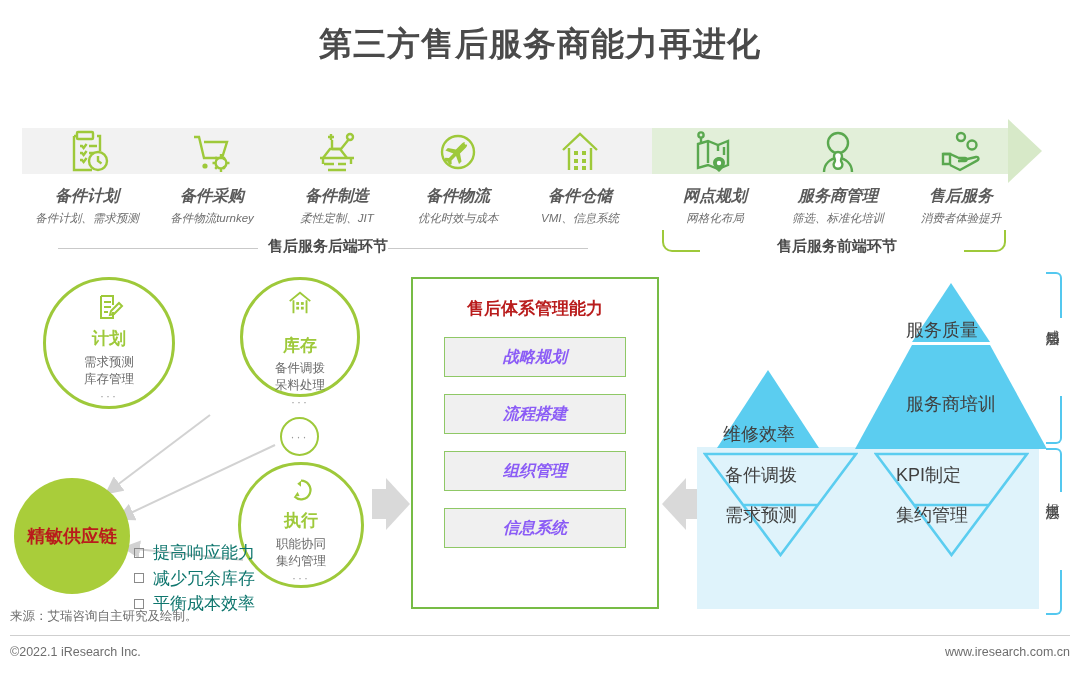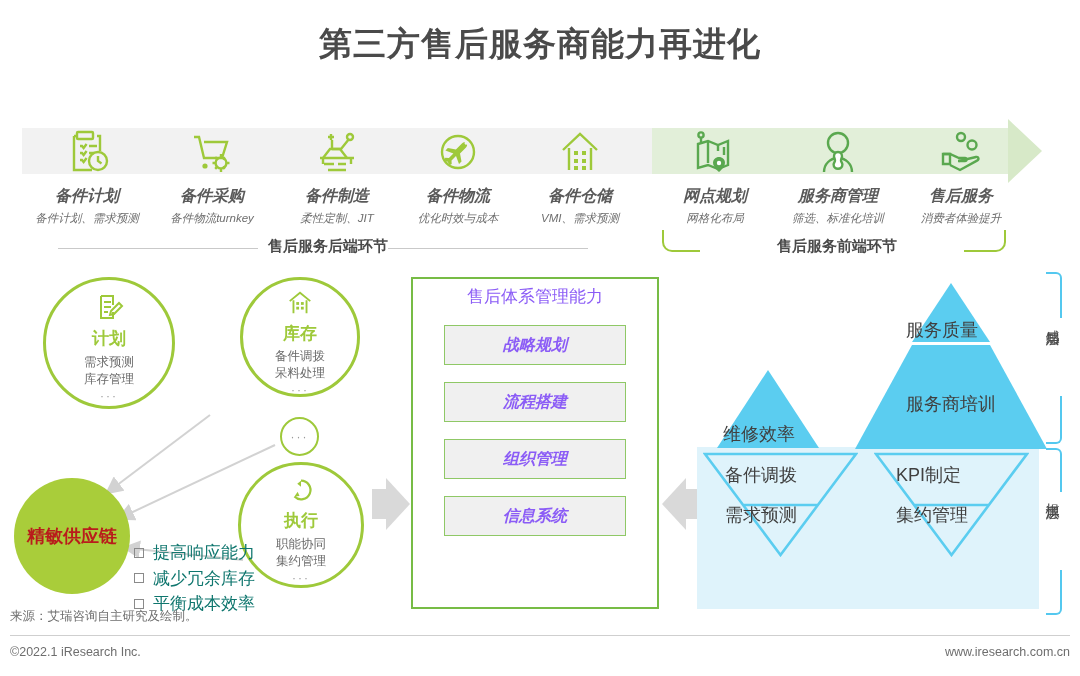--- a/index.html
+++ b/index.html
@@ -43,21 +43,21 @@
   .circ .cdots{font-size:12px;color:#9a9a9a;letter-spacing:2px;line-height:1;}
   .circ-fill{position:absolute;border-radius:50%;background:#a9cd3a;display:flex;
      align-items:center;justify-content:center;color:#b91c1c;font-size:18px;font-weight:bold;}
   .bullets{position:absolute;font-size:17px;color:#0f766e;line-height:1.5;}
   .bullets .bl{display:flex;align-items:center;gap:9px;}
   .bullets .bsq{width:8px;height:8px;border:1.6px solid #8a8a8a;display:inline-block;}
 
   
   .cbox{position:absolute;left:411px;top:277px;width:248px;height:332px;
     border:2px solid #77bc45;background:#fff;box-sizing:border-box;}
-  .cbox h3{margin:0;padding-top:6px;text-align:center;font-size:17px;font-weight:normal;color:#8b5cf6;}
+  .cbox h3{margin:0;padding-top:18px;text-align:center;font-size:17px;font-weight:bold;color:#b91c1c;}
   .citem{margin:0 31px;margin-top:17px;height:40px;background:#f0f0f0;border:1.5px solid #8fc866;
     display:flex;align-items:center;justify-content:center;font-size:16px;font-style:italic;
     font-weight:bold;color:#8b5cf6;box-sizing:border-box;}
 
   .garrow{position:absolute;width:0;height:0;
     border-top:26px solid transparent;border-bottom:26px solid transparent;}
   .garrow.right{border-left:24px solid #d9d9d9;}
   .garrow.left{border-right:24px solid #d9d9d9;}
   .gstem{position:absolute;background:#d9d9d9;}
 
@@ -153,21 +153,21 @@
           <path d="M16 22v22M38 22v22"></path>
           <rect x="21" y="25" width="4" height="4" fill="#9ec93a" stroke="none"></rect>
           <rect x="29" y="25" width="4" height="4" fill="#9ec93a" stroke="none"></rect>
           <rect x="21" y="33" width="4" height="4" fill="#9ec93a" stroke="none"></rect>
           <rect x="29" y="33" width="4" height="4" fill="#9ec93a" stroke="none"></rect>
           <rect x="21" y="40" width="4" height="4" fill="#9ec93a" stroke="none"></rect>
           <rect x="29" y="40" width="4" height="4" fill="#9ec93a" stroke="none"></rect>
         </svg>
       </div>
       <div class="ttl">备件仓储</div>
-      <div class="sub">VMI、需求预测</div>
+      <div class="sub">VMI、信息系统</div>
     </div>
 
     <div class="col" style="left:650px;">
       <div class="ico">
         <svg width="54" height="54" viewBox="0 0 54 54" fill="none" stroke="#5aa84f" stroke-width="2.4">
           <circle cx="13" cy="9" r="2.6"></circle>
             <path d="M13 12v4"></path>
           <path d="M10 18l10-3 10 4 10-4v24l-10 4-10-4-10 3z"></path>
           <path d="M20 15v22M30 19v6M36 21v8"></path>
           <path d="M31 31c3.3 0 6 2.6 6 5.8 0 4.4-6 9.2-6 9.2s-6-4.8-6-9.2c0-3.2 2.7-5.8 6-5.8z" fill="#5aa84f" stroke="none"></path>
@@ -242,21 +242,21 @@
     <div style="padding-top:9px;">
       <svg width="28" height="28" viewBox="0 0 30 30" fill="none" stroke="#9ec93a" stroke-width="2">
         <path d="M4 13L15 4l11 9"></path>
         <path d="M8 12v14M22 12v14"></path>
         <rect x="11" y="14" width="3" height="3" fill="#9ec93a" stroke="none"></rect>
         <rect x="16" y="14" width="3" height="3" fill="#9ec93a" stroke="none"></rect>
         <rect x="11" y="19" width="3" height="3" fill="#9ec93a" stroke="none"></rect>
         <rect x="16" y="19" width="3" height="3" fill="#9ec93a" stroke="none"></rect>
       </svg>
     </div>
-    <div class="chead" style="margin-top:1px;">库存</div>
+    <div class="chead" style="margin-top:13px;">库存</div>
     <div class="cline" style="margin-top:3px;">备件调拨</div>
     <div class="cline">呆料处理</div>
     <div class="cdots" style="margin-top:3px;">···</div>
   </div>
 
   <div class="circ outline" style="left:280px;top:417px;width:39px;height:39px;display:flex;align-items:center;justify-content:center;border-width:2.5px;">
     <span class="cdots">···</span>
   </div>
 
   <div class="circ outline" style="left:238px;top:462px;width:126px;height:126px;">

